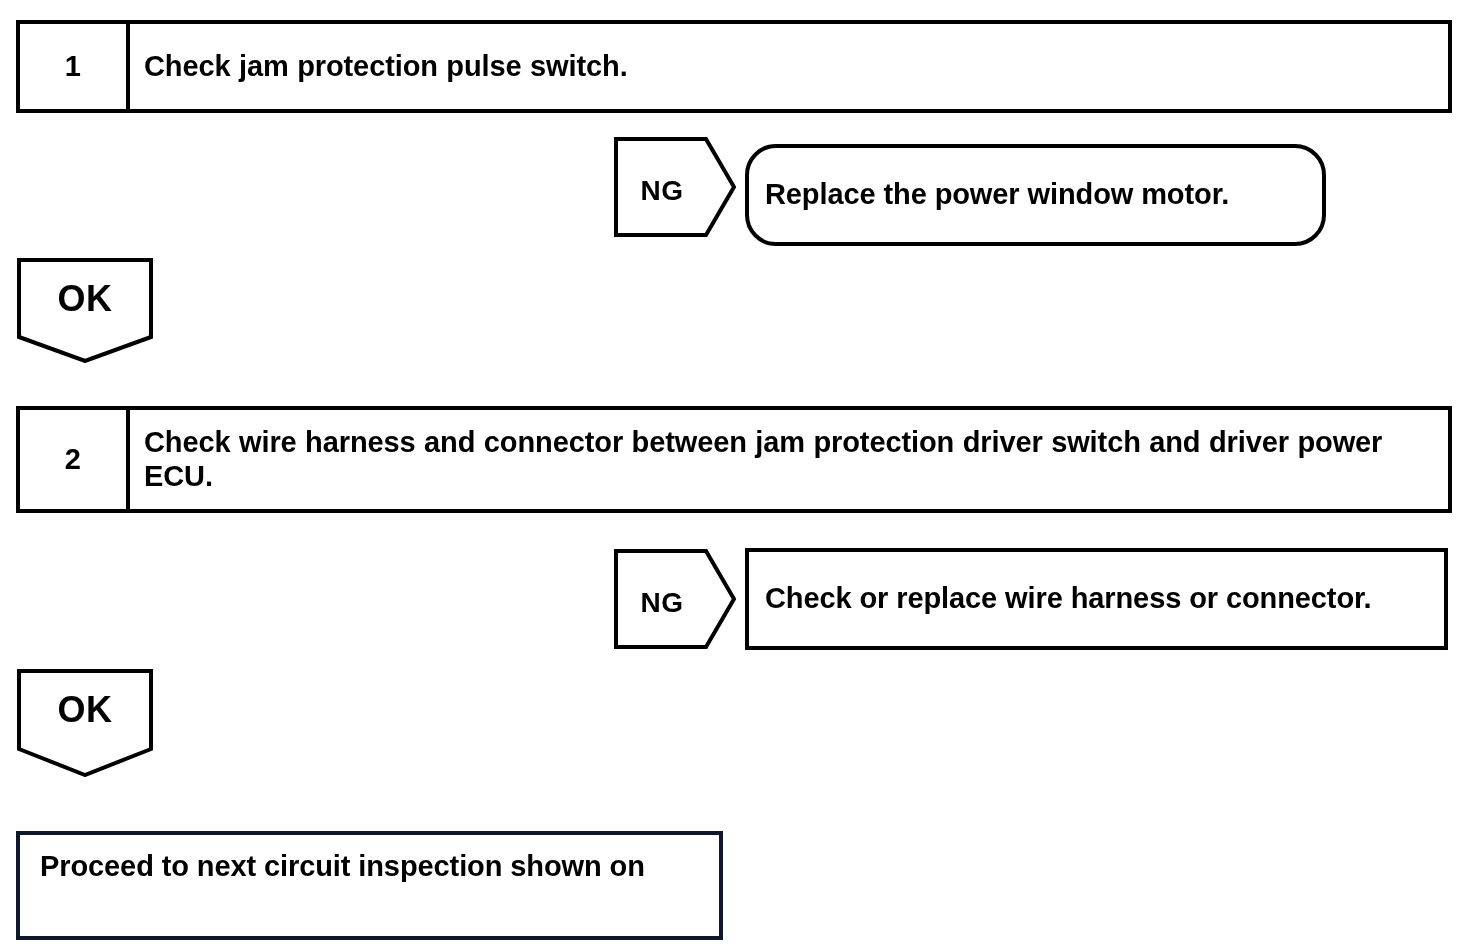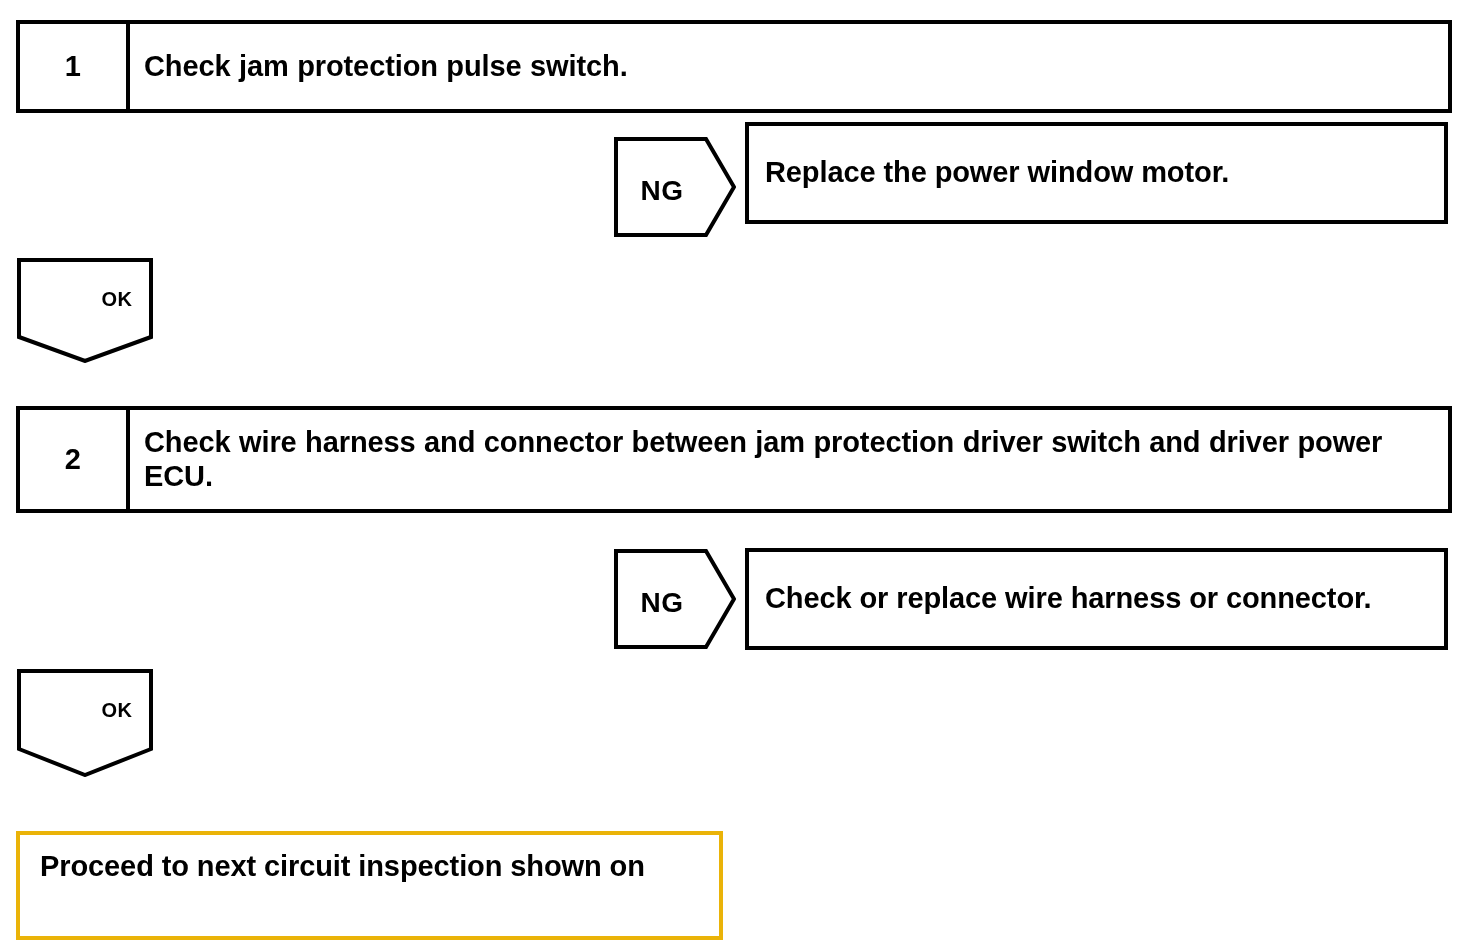--- a/index.html
+++ b/index.html
@@ -69,21 +69,21 @@
     font-weight: bold;
     line-height: 1.16;
     letter-spacing: -0.1px;
     padding: 0 0 0 16px;
   }
 
   
   .final-box {
     position: absolute;
     box-sizing: border-box;
-    border: 4px solid #eab308;
+    border: 4px solid #0f172a;
     background: #fff;
     font-size: 29px;
     font-weight: bold;
     line-height: 1.22;
     letter-spacing: -0.1px;
     padding: 14px 0 0 20px;
   }
   .final-box .line { display: block; white-space: nowrap; }
 
   
@@ -112,44 +112,43 @@
   .ok-arrow svg { display: block; }
   .ok-arrow .ok-label {
     position: absolute;
     left: 0;
     top: 0;
     width: 100%;
     height: 82px;
     display: flex;
     align-items: center;
     justify-content: center;
-    font-size: 20px;
+    font-size: 36px;
     font-weight: bold;
     letter-spacing: 0.5px;
-    padding-left: 32px;
   }
 </style>
 </head>
 <body>
 
 <div id="canvas">
 
   <div class="step-box" style="left:16px; top:20px; width:1436px; height:93px;">
     <div class="step-num">1</div>
     <div class="step-text">Check jam protection pulse switch.</div>
   </div>
 
   <div class="ng-arrow" style="left:614px; top:137px; width:122px; height:100px;">
     <svg width="122" height="100" viewBox="0 0 122 100" aria-hidden="true">
       <polygon points="2,2 92,2 120,50 92,98 2,98" fill="#ffffff" stroke="#000000" stroke-width="4" stroke-linejoin="miter"></polygon>
     </svg>
     <span class="ng-label">NG</span>
   </div>
 
-  <div class="result-box" style="left:745px; top:122px; width:703px; height:102px;">Replace the power window motor.</div>
+  <div class="result-box" style="left:745px; top:144px; width:581px; height:102px;border-radius:31px;">Replace the power window motor.</div>
 
   <div class="ok-arrow" style="left:17px; top:258px; width:136px; height:105px;">
     <svg width="136" height="105" viewBox="0 0 136 105" aria-hidden="true">
       <polygon points="2,2 134,2 134,79 68,103 2,79" fill="#ffffff" stroke="#000000" stroke-width="4" stroke-linejoin="miter"></polygon>
     </svg>
     <span class="ok-label">OK</span>
   </div>
 
   <div class="step-box" style="left:16px; top:406px; width:1436px; height:107px;">
     <div class="step-num">2</div>

